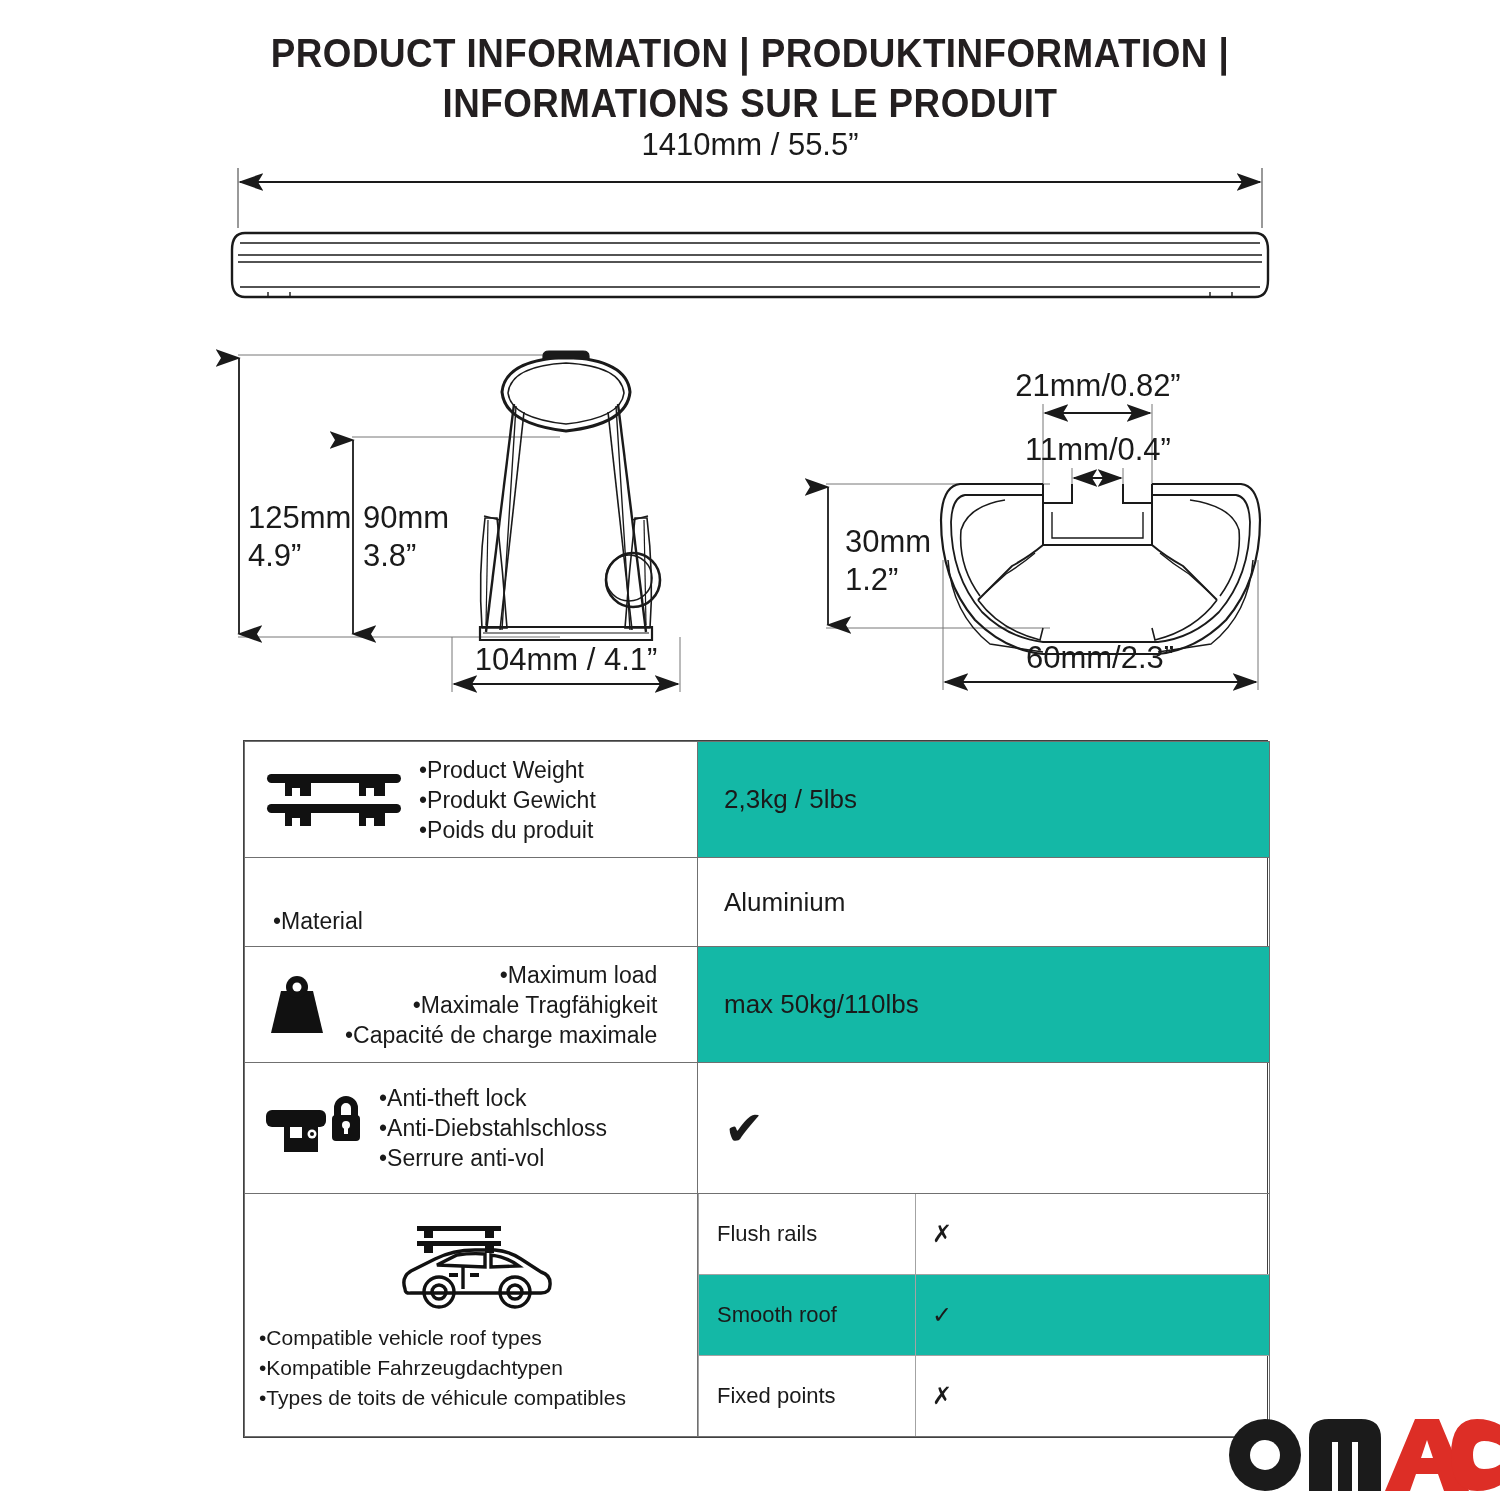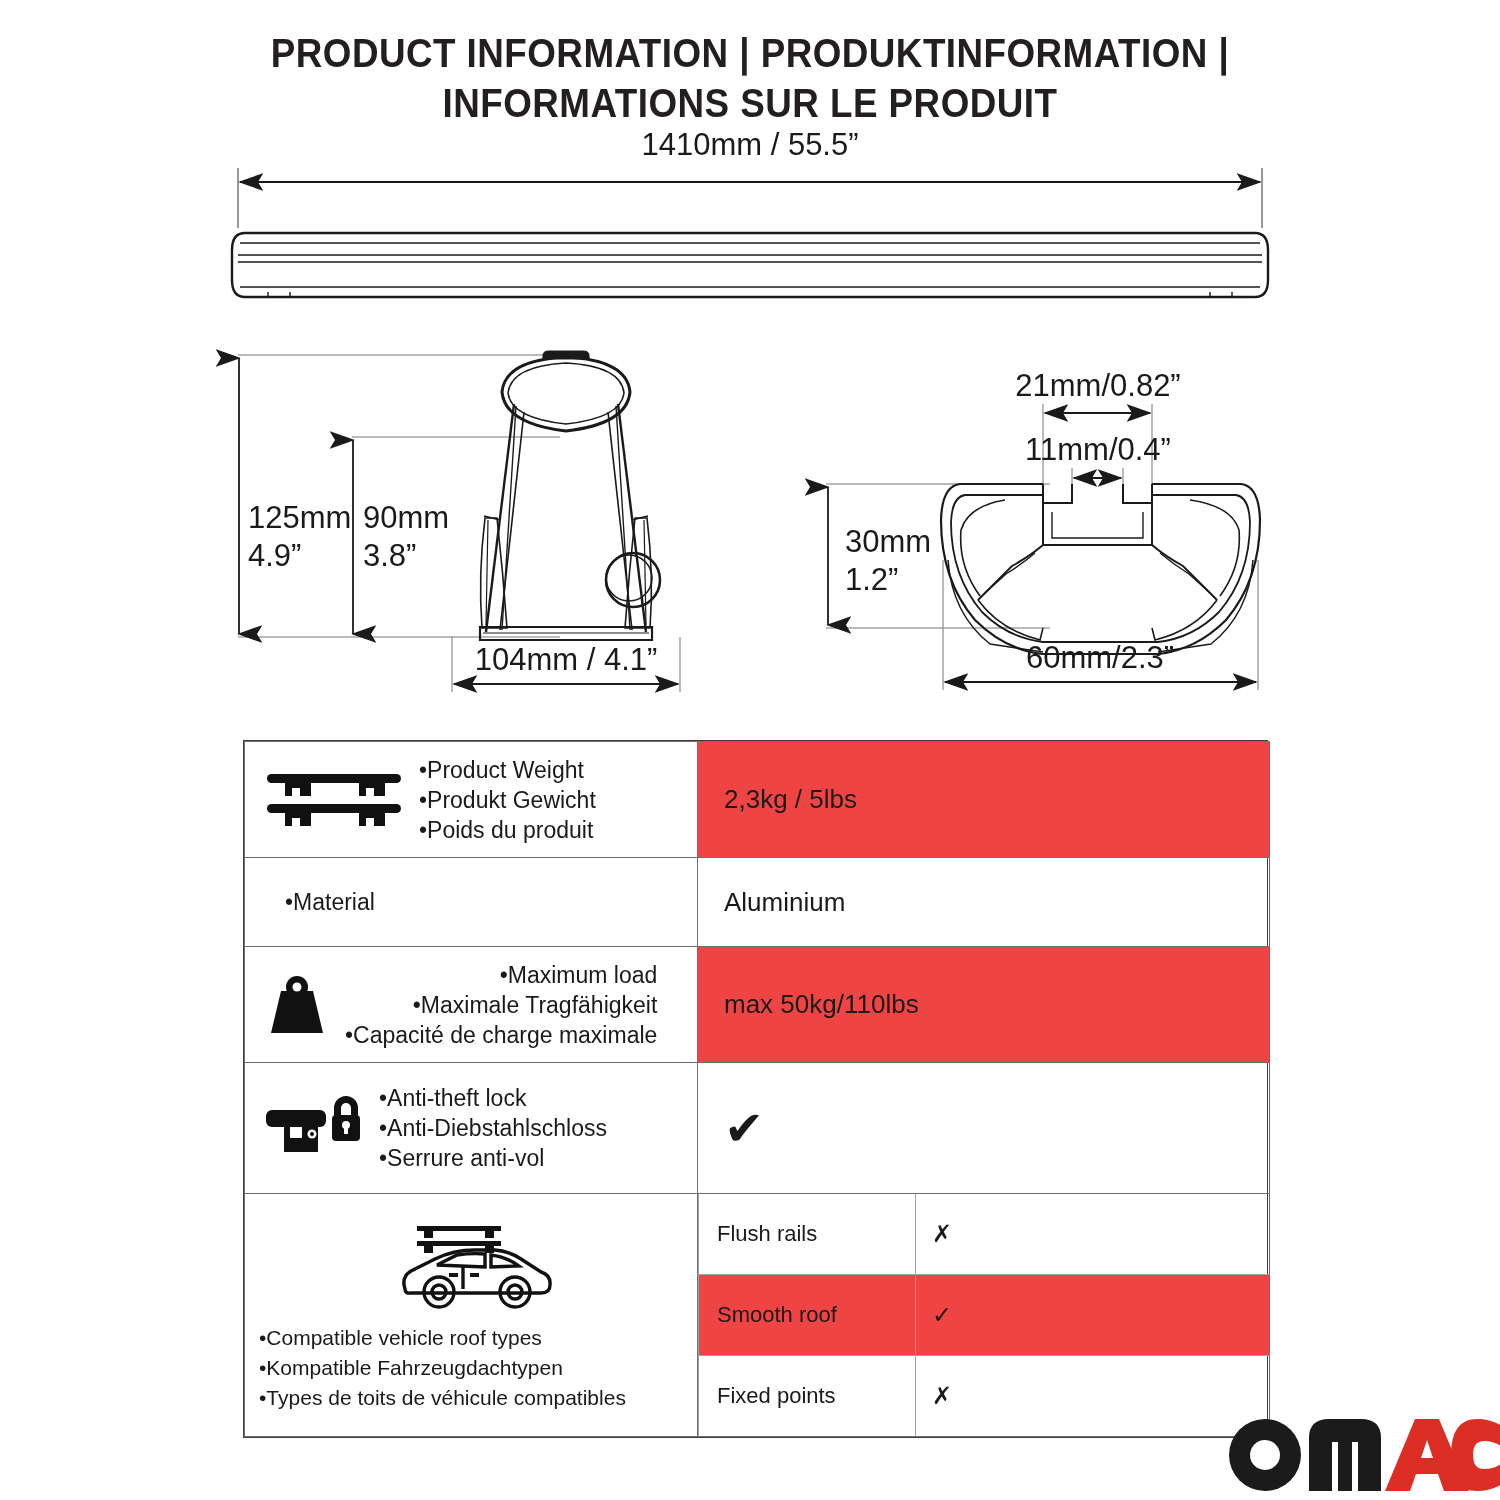--- a/index.html
+++ b/index.html
@@ -60,21 +60,21 @@
     table-layout: fixed;
   }
   .spec-table td {
     border: 1px solid #707070;
     padding: 0;
     vertical-align: middle;
   }
   .col-icon-label { width: 452px; }
   .col-value { width: 571px; }
 
-  .row-shaded { background: #ef4444; }
+  .row-shaded { background: #14b8a6; }
 
   .label-cell {
     padding: 10px 6px 10px 14px;
     display: flex;
     align-items: center;
     gap: 10px;
     min-height: 60px;
   }
   .icon-box {
     flex: 0 0 auto;
@@ -331,21 +331,21 @@
           </span>
         </div>
       </td>
       <td class="col-value row-shaded">
         <div class="value-cell">2,3kg / 5lbs</div>
       </td>
     </tr>
 
     <tr>
       <td class="col-icon-label">
-        <div class="label-cell" style="min-height:68px;padding-left:40px;">
+        <div class="label-cell" style="min-height:68px;padding-left:28px;align-items:flex-end;">
           <span class="label-lines">•Material</span>
         </div>
       </td>
       <td class="col-value">
         <div class="value-cell">Aluminium</div>
       </td>
     </tr>
 
     <tr>
       <td class="col-icon-label" style="background:#fff;text-align:right;">

